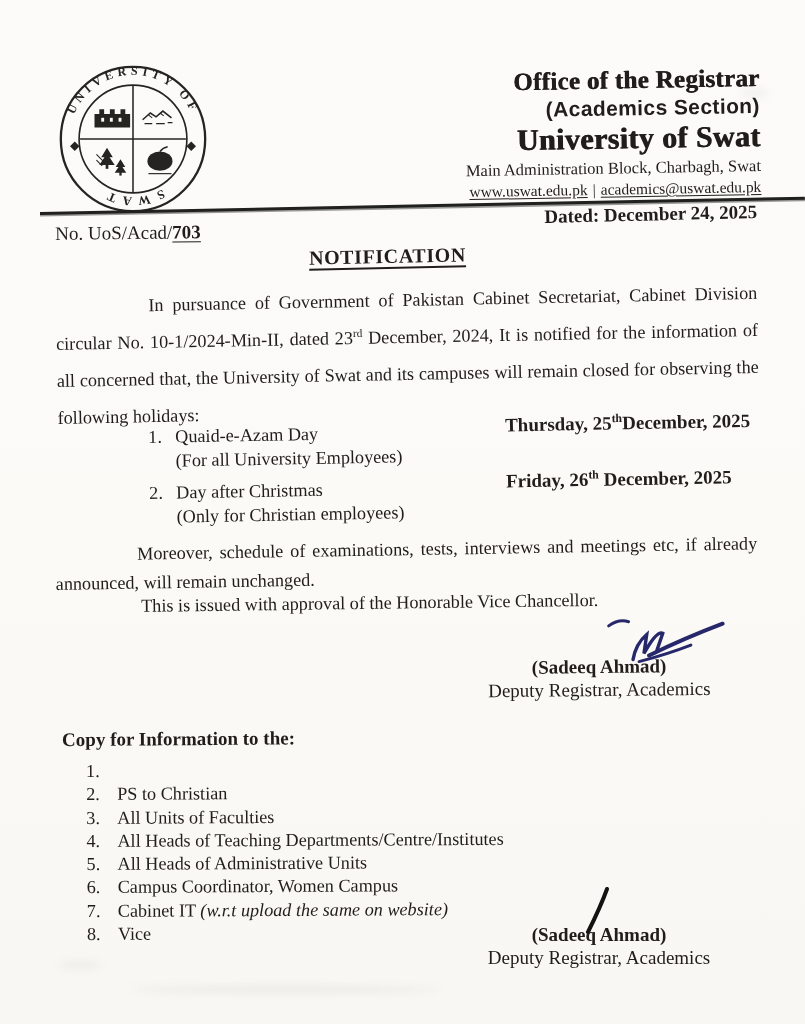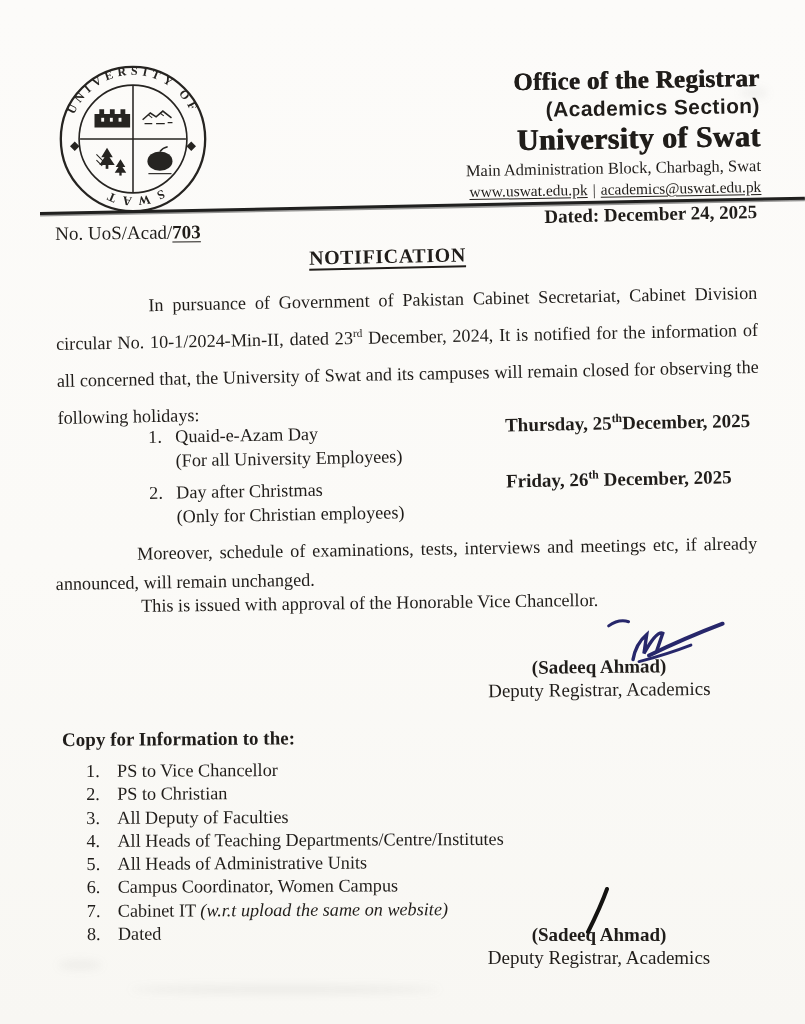--- a/index.html
+++ b/index.html
@@ -236,49 +236,49 @@
     </svg>
     <div class="sig-name">(Sadeeq Ahmad)</div>
     <div class="sig-title">Deputy Registrar, Academics</div>
   </div>
 
   <div class="copy-head">Copy for Information to the:</div>
 
   <div class="copy-list">
     <div class="copy-item">
         <span class="c-num">1.</span>
-        <span class="c-text"><span>PS to Vice Chancellor</span><i></i></span>
+        <span class="c-text"><i></i></span>
       </div>
     <div class="copy-item">
         <span class="c-num">2.</span>
         <span class="c-text"><span>PS to Christian</span><i></i></span>
       </div>
     <div class="copy-item">
         <span class="c-num">3.</span>
-        <span class="c-text"><span>All Deputy of Faculties</span><i></i></span>
+        <span class="c-text"><span>All Units of Faculties</span><i></i></span>
       </div>
     <div class="copy-item">
         <span class="c-num">4.</span>
         <span class="c-text"><span>All Heads of Teaching Departments/Centre/Institutes</span><i></i></span>
       </div>
     <div class="copy-item">
         <span class="c-num">5.</span>
         <span class="c-text"><span>All Heads of Administrative Units</span><i></i></span>
       </div>
     <div class="copy-item">
         <span class="c-num">6.</span>
         <span class="c-text"><span>Campus Coordinator, Women Campus</span><i></i></span>
       </div>
     <div class="copy-item">
         <span class="c-num">7.</span>
         <span class="c-text"><span>Cabinet IT </span><i>(w.r.t upload the same on website)</i></span>
       </div>
     <div class="copy-item">
         <span class="c-num">8.</span>
-        <span class="c-text"><span>Dated</span><i></i></span>
+        <span class="c-text"><span>Vice</span><i></i></span>
       </div>
   </div>
 
   <div class="sig-block sig2">
     <svg class="sig-slash" width="34" height="48" viewBox="0 0 34 48">
       <path d="M28,3 C23,17 15,34 9,46" stroke="#141311" stroke-width="4" fill="none" stroke-linecap="round"></path>
     </svg>
     <div class="sig-name">(Sadeeq Ahmad)</div>
     <div class="sig-title">Deputy Registrar, Academics</div>
   </div>

